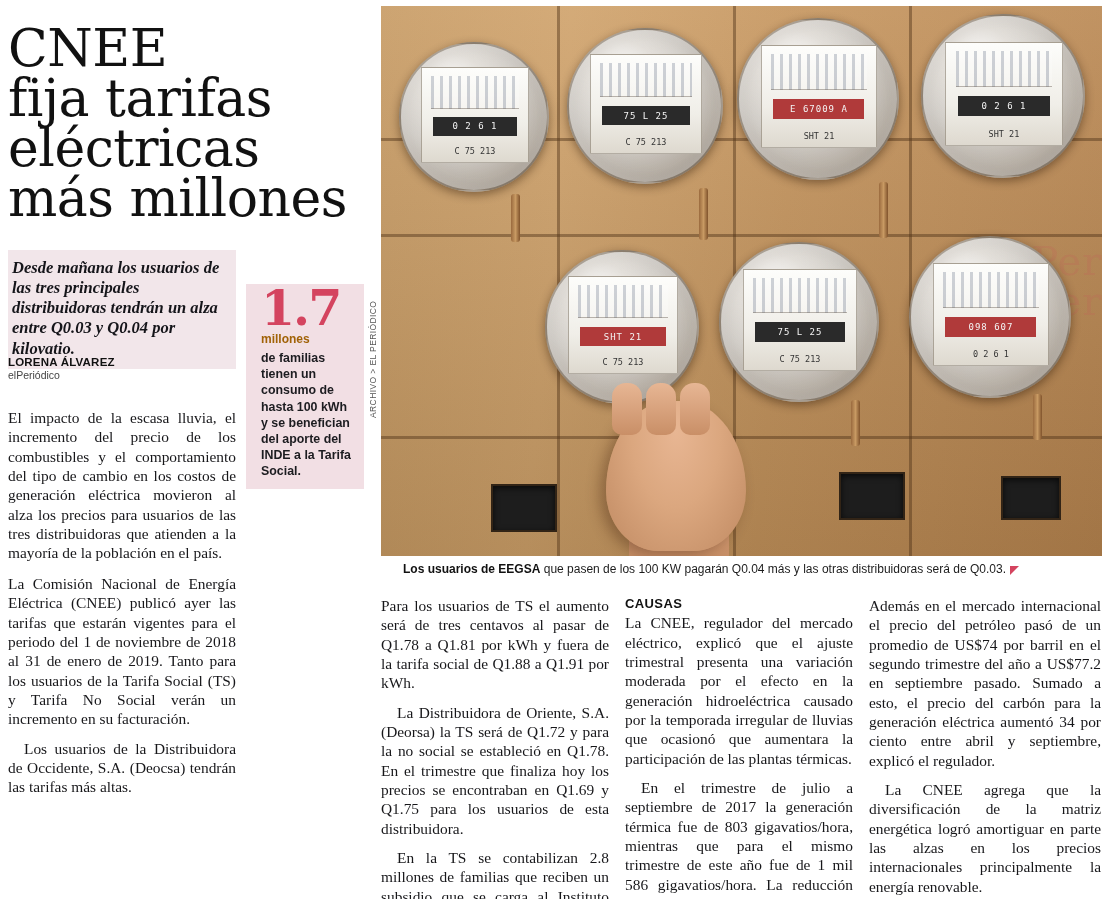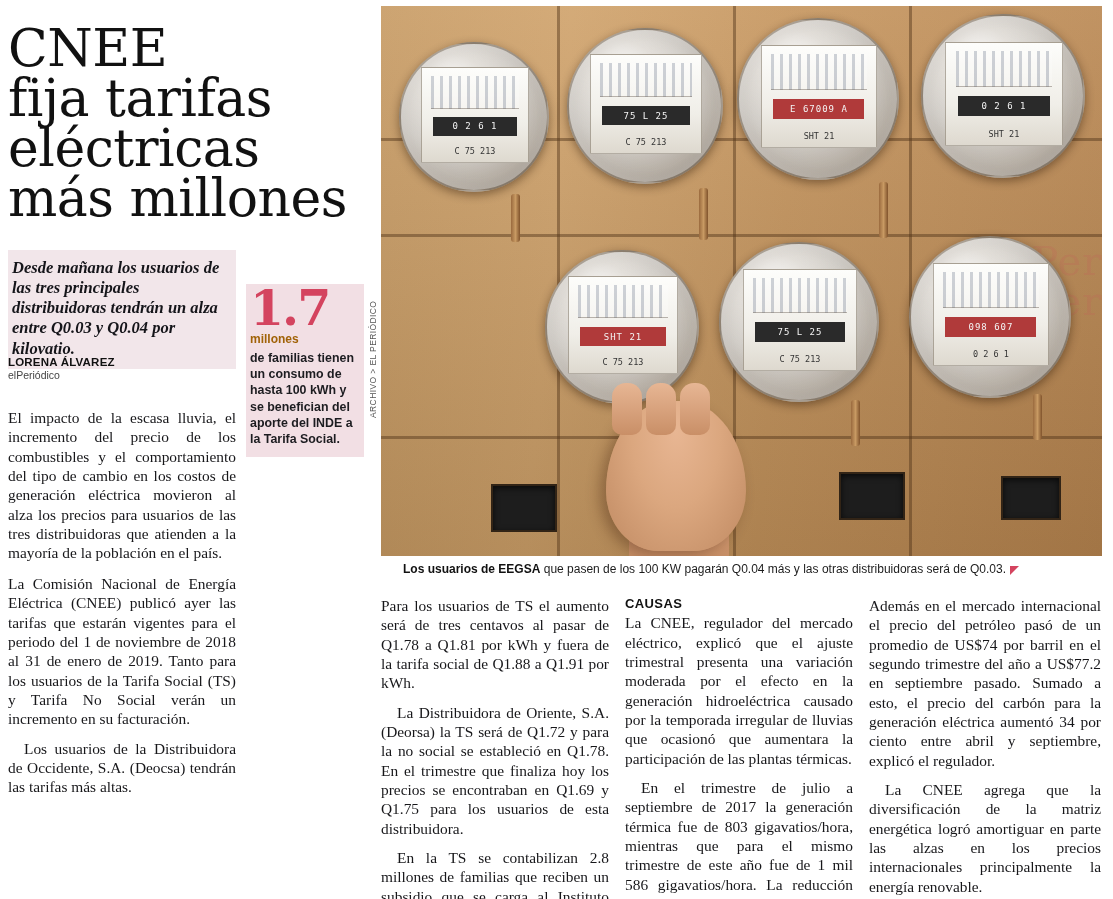--- a/index.html
+++ b/index.html
@@ -141,21 +141,21 @@
     margin-bottom: 1px;
   }
 
   
   .factoid {
     position: absolute;
     left: 246px;
     top: 284px;
     width: 118px;
     background: #f2dfe4;
-    padding: 4px 8px 10px 4px;
+    padding: 4px 8px 10px 15px;
     box-sizing: border-box;
   }
   .factoid .num {
     font-family: "DejaVu Serif", serif;
     font-weight: bold;
     font-size: 49px;
     line-height: 0.82;
     color: #d4445f;
     letter-spacing: -2px;
   }

